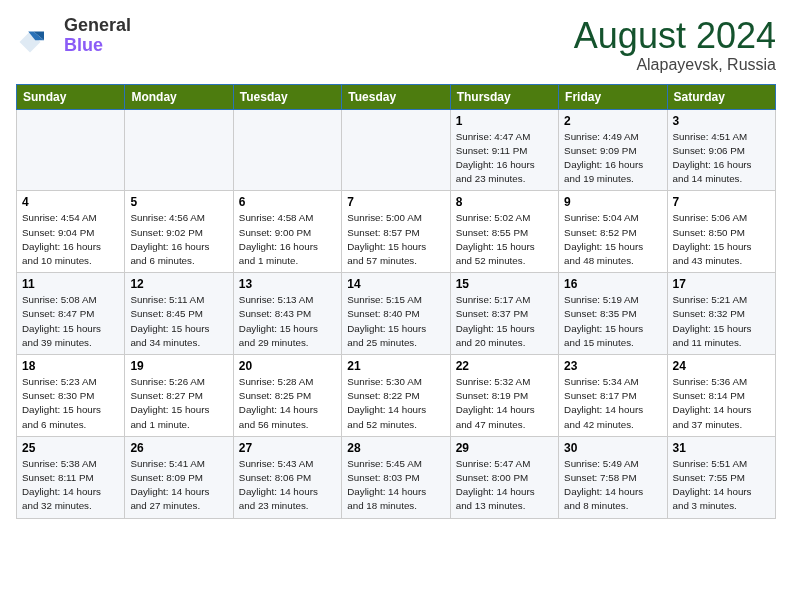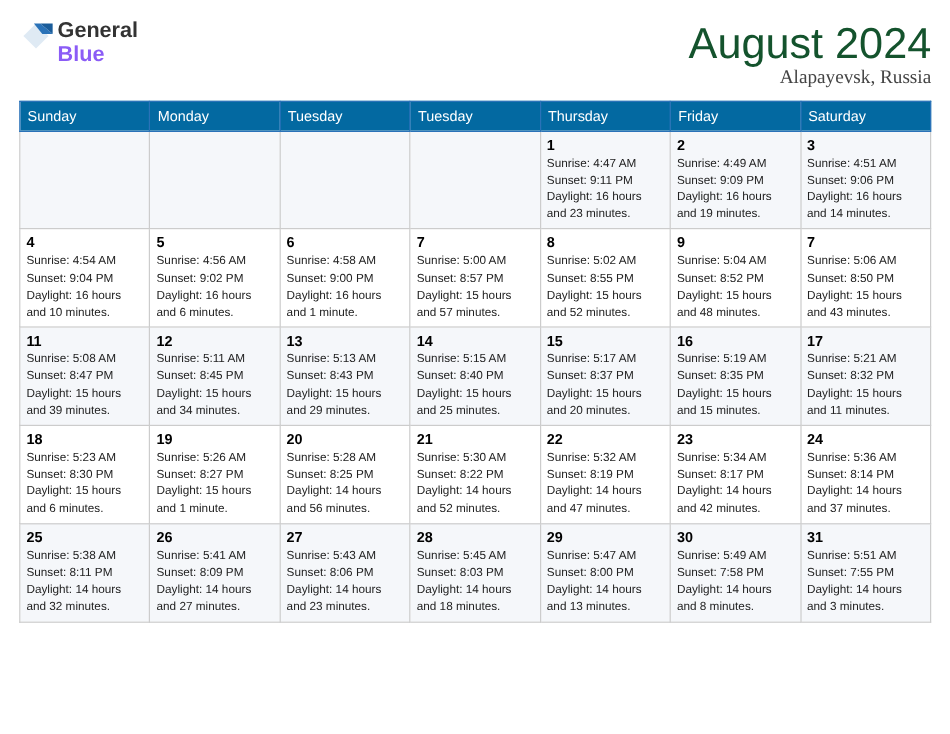--- a/index.html
+++ b/index.html
@@ -11,22 +11,22 @@
       padding: 16px;
     }
     .header {
       display: flex;
       justify-content: space-between;
       align-items: flex-start;
       margin-bottom: 10px;
     }
     .logo {
       display: flex;
-      align-items: flex-start;
-      gap: 4px;
+      align-items: flex-end;
+      gap: 20px;
     }
     .logo-text {
       font-size: 18px;
       font-weight: bold;
       line-height: 1.1;
     }
     .logo-general { color: #333; }
     .logo-blue { color: #8b5cf6; }
     .logo-icon {
       width: 28px;
@@ -35,31 +35,30 @@
     .title-block { text-align: right; }
     .month-year {
       font-size: 36px;
       font-weight: normal;
       color: #14532d;
       line-height: 1.1;
     }
     .location {
       font-size: 16px;
       color: #444;
-      font-family: Liberation Serif, serif;
     }
     table {
       width: 100%;
       border-collapse: collapse;
       font-size: 10.5px;
     }
     thead th {
-      background: #0369a1;
+      background: #4d7c0f;
       color: #fff;
-      font-weight: normal;
+      font-weight: bold;
       text-align: left;
       padding: 5px 6px;
       font-size: 12px;
       border: 1px solid #2a72b8;
     }
     tbody td {
       border: 1px solid #ccc;
       vertical-align: top;
       padding: 4px 5px;
       height: 80px;

